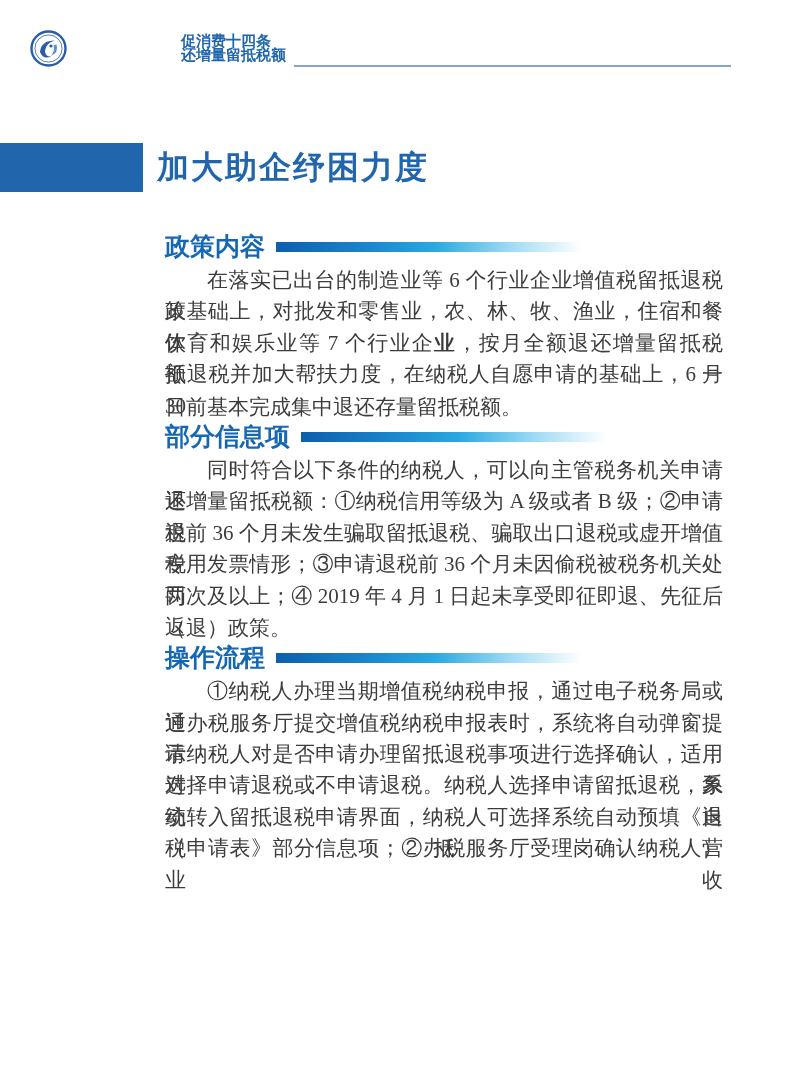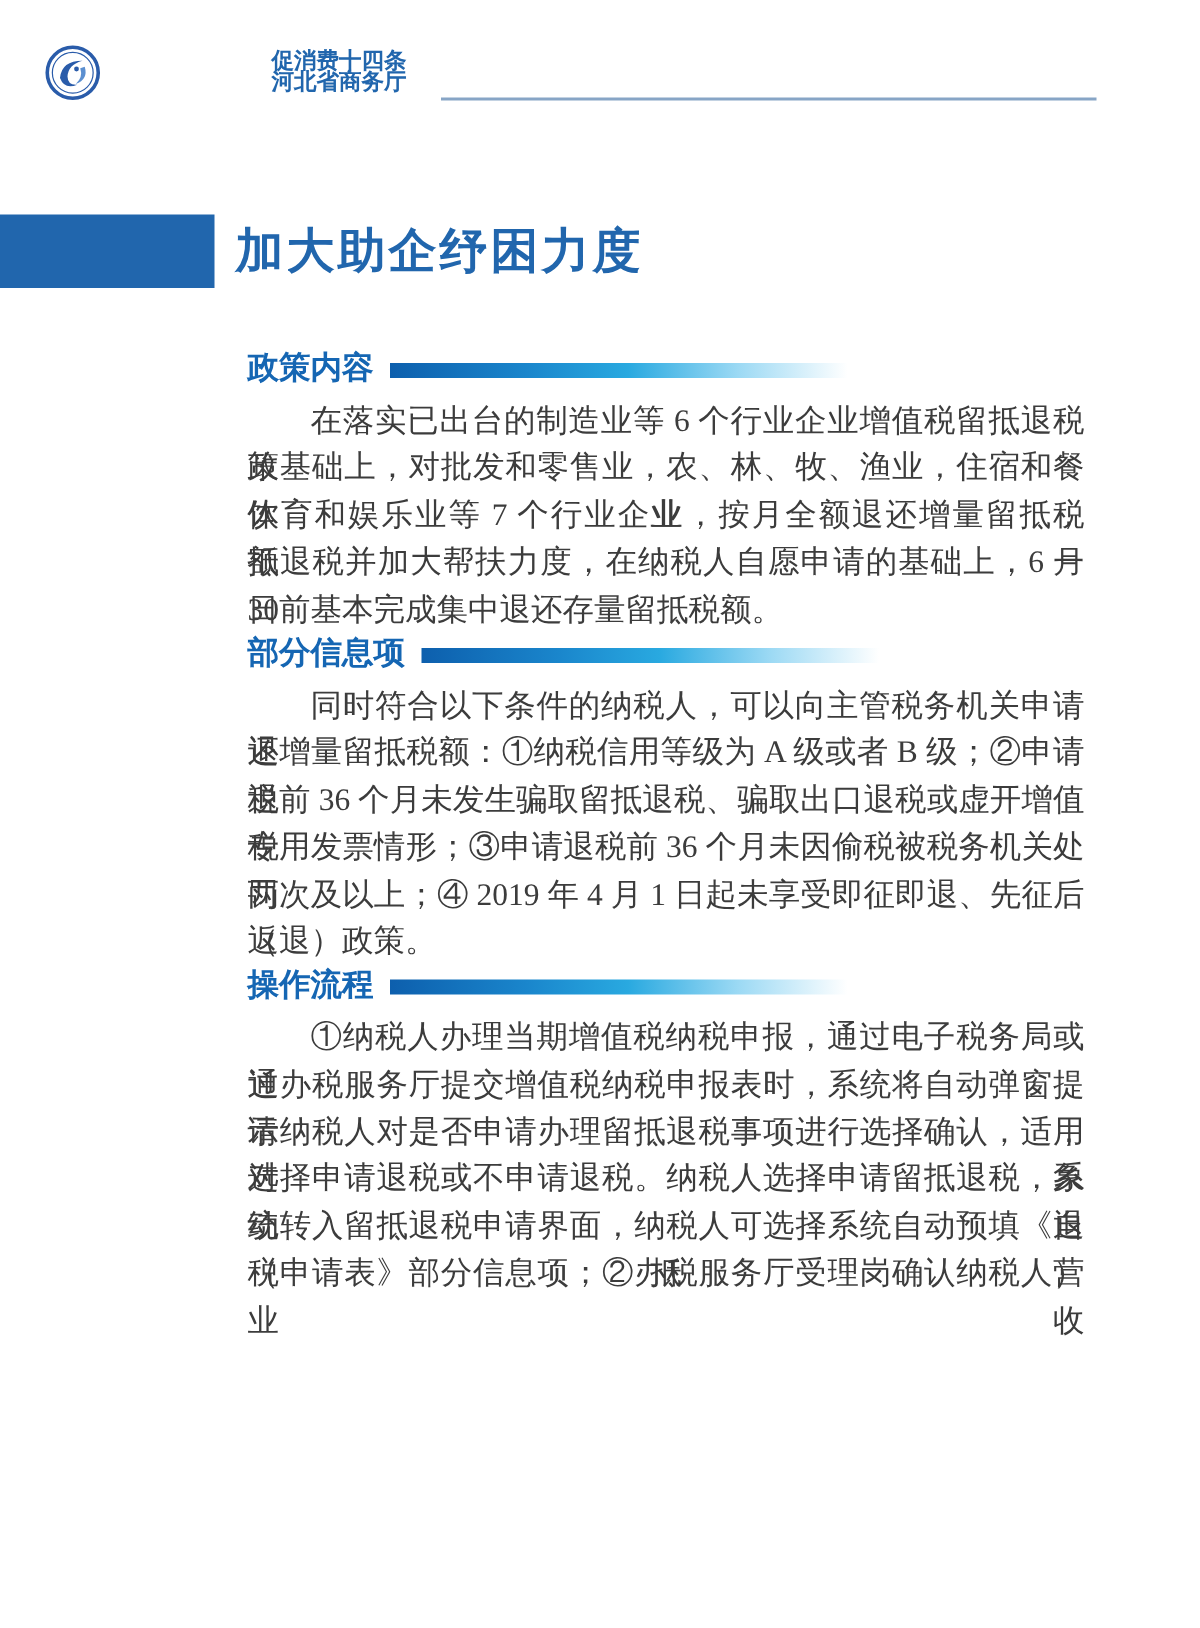--- a/index.html
+++ b/index.html
@@ -47,21 +47,21 @@
     position: absolute; left: 157px; top: 1px;
     font-size: 32px; font-weight: 900; letter-spacing: 2px;
     color: var(--brand-blue); white-space: nowrap; line-height: 47px;
   }
 
   
   .content { position: absolute; left: 165px; top: 232px; width: 558px; }
 
   .section-heading-row { display: flex; align-items: center; height: 28px; margin-bottom: 5px; }
   .section-heading {
-    font-size: 21px; font-weight: 700; color: var(--heading-blue);
+    font-size: 25px; font-weight: 700; color: var(--heading-blue);
     white-space: nowrap; line-height: 28px;
   }
   .heading-bar {
     width: 305px; height: 10px; margin-left: 11px; margin-top: 2px;
     background: linear-gradient(to right,
       var(--g-start) 0%, #1a86cc 30%, var(--g-mid) 52%,
       #9bd9f4 76%, rgba(255,255,255,0) 100%);
   }
 
   .para { width: 558px; }
@@ -83,21 +83,21 @@
       <circle cx="18.5" cy="18.5" r="17" fill="#ffffff" stroke="#2a5caa" stroke-width="2.4"></circle>
       <circle cx="18.5" cy="18.5" r="13.6" fill="none" stroke="#2a5caa" stroke-width="0.8"></circle>
       <path d="M10,22 Q11,10.5 25,10.5 Q15.5,13 15,21 Q15.2,27 21.5,26.5 Q13,30 10,22 Z" fill="#2a5caa"></path>
       <path d="M26.5,14.5 Q29,23 20.5,26 Q25.5,21.5 23.5,15.5 Z" fill="#5b8fd0"></path>
       <circle cx="21" cy="16" r="1.6" fill="#2a5caa"></circle>
     </svg>
 
 
     <div class="tagline-block">
       <div class="tagline-line">促消费十四条</div>
-      <div class="tagline-line">河北省商务厅</div>
+      <div class="tagline-line">还增量留抵税额</div>
     </div>
 
     <div class="header-rule"></div>
   </div>
 
   <div class="title-row">
     <div class="title-accent"></div>
     <h1 class="page-title">加大助企纾困力度</h1>
   </div>
 

